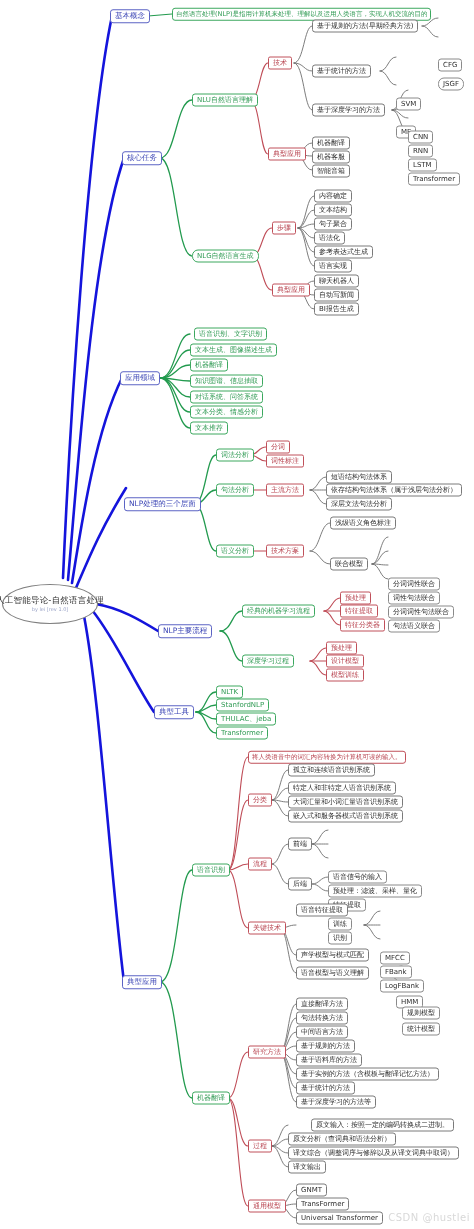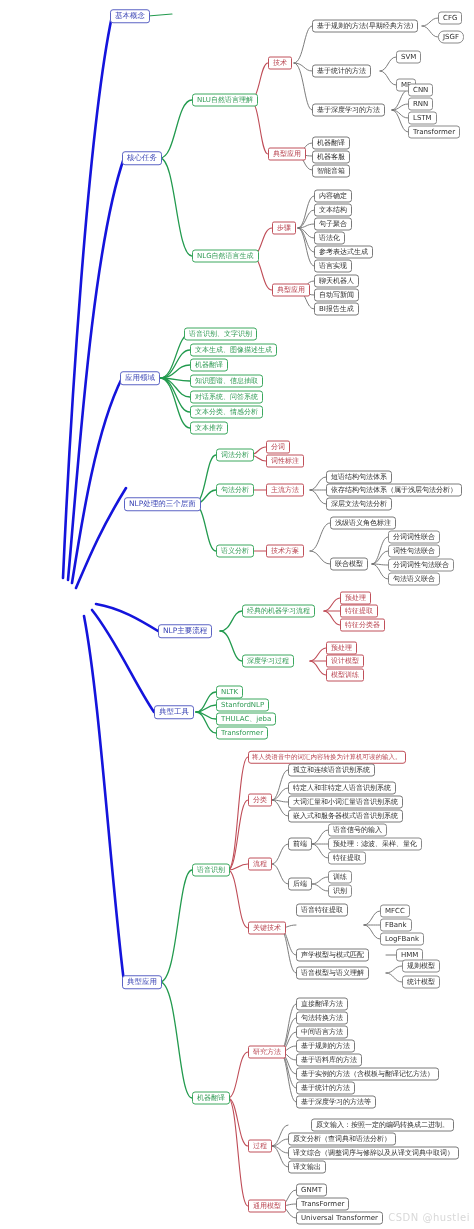--- a/index.html
+++ b/index.html
@@ -71,20 +71,21 @@
     color: #2d2d2d;
     font-size: 7px;
     padding: 2px 4px;
   }
   .lvl-5 {
     border-radius: 3px;
     border-color: #8a8a8a;
     color: #2d2d2d;
     font-size: 7px;
     padding: 2px 4px;
+    margin-top: 47px;
   }
   .lvl-note {
     border-radius: 3px;
     border-color: #c0505a;
     color: #b8434f;
     font-size: 6.5px;
     padding: 2px 3px;
   }
   .lvl-2note {
     border-radius: 3px;
@@ -328,24 +329,31 @@
       </g>
 
       <g stroke="#6e6e6e" stroke-width=".9">
         <path d="M280,1206 C288,1206 288,1190 296,1190"></path>
         <path d="M280,1206 C288,1206 288,1204 296,1204"></path>
         <path d="M280,1206 C288,1206 288,1218 296,1218"></path>
       </g>
     </g>
   </svg>
 
+  <div class="node lvl-root" style="left:2px; top:604px; width:96px; height:40px;">
+    <span class="rt">人工智能导论-自然语言处理</span>
+    <span class="rs">by lei [rev 1.0]</span>
+  </div>
 
   <div class="node lvl-1" style="left:110px; top:16px;">
     <span>基本概念</span>
   </div>
+  <div class="node lvl-2note" style="left:172px; top:14px;">
+    <span>自然语言处理(NLP)是指用计算机来处理、理解以及运用人类语言，实现人机交流的目的</span>
+  </div>
 
   <div class="node lvl-1" style="left:122px; top:158px;">
     <span>核心任务</span>
   </div>
 
   <div class="node lvl-2" style="left:192px; top:100px;">
     <span>NLU自然语言理解</span>
   </div>
   <div class="node lvl-3" style="left:268px; top:63px;">
     <span>技术</span>
@@ -390,21 +398,21 @@
   <div class="node lvl-4" style="left:312px; top:143px;">
     <span>机器翻译</span>
   </div>
   <div class="node lvl-4" style="left:312px; top:157px;">
     <span>机器客服</span>
   </div>
   <div class="node lvl-4" style="left:312px; top:171px;">
     <span>智能音箱</span>
   </div>
 
-  <div class="node lvl-2" style="left:192px; top:256px;">
+  <div class="node lvl-2" style="left:192px; top:256px;border-radius:6px;">
     <span>NLG自然语言生成</span>
   </div>
   <div class="node lvl-3" style="left:272px; top:228px;">
     <span>步骤</span>
   </div>
   <div class="node lvl-4" style="left:314px; top:196px;">
     <span>内容确定</span>
   </div>
   <div class="node lvl-4" style="left:314px; top:210px;">
     <span>文本结构</span>
@@ -431,21 +439,21 @@
   <div class="node lvl-4" style="left:314px; top:295px;">
     <span>自动写新闻</span>
   </div>
   <div class="node lvl-4" style="left:314px; top:309px;">
     <span>BI报告生成</span>
   </div>
 
   <div class="node lvl-1" style="left:120px; top:378px;">
     <span>应用领域</span>
   </div>
-  <div class="node lvl-2" style="left:184px; top:334px;">
+  <div class="node lvl-2" style="left:194px; top:334px;">
     <span>语音识别、文字识别</span>
   </div>
   <div class="node lvl-2" style="left:190px; top:350px;">
     <span>文本生成、图像描述生成</span>
   </div>
   <div class="node lvl-2" style="left:190px; top:365px;">
     <span>机器翻译</span>
   </div>
   <div class="node lvl-2" style="left:190px; top:381px;">
     <span>知识图谱、信息抽取</span>

